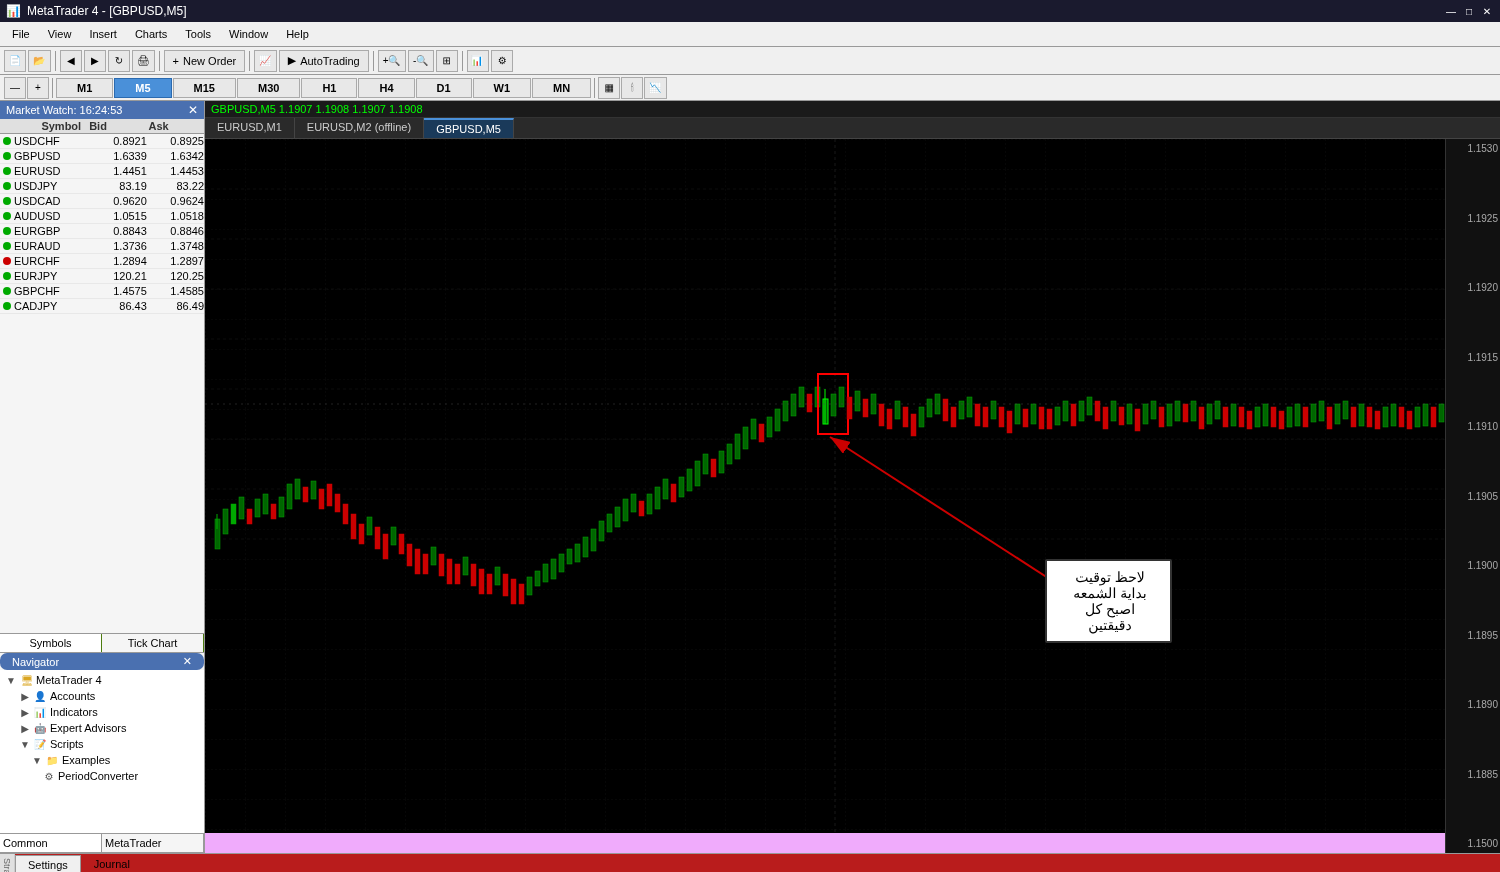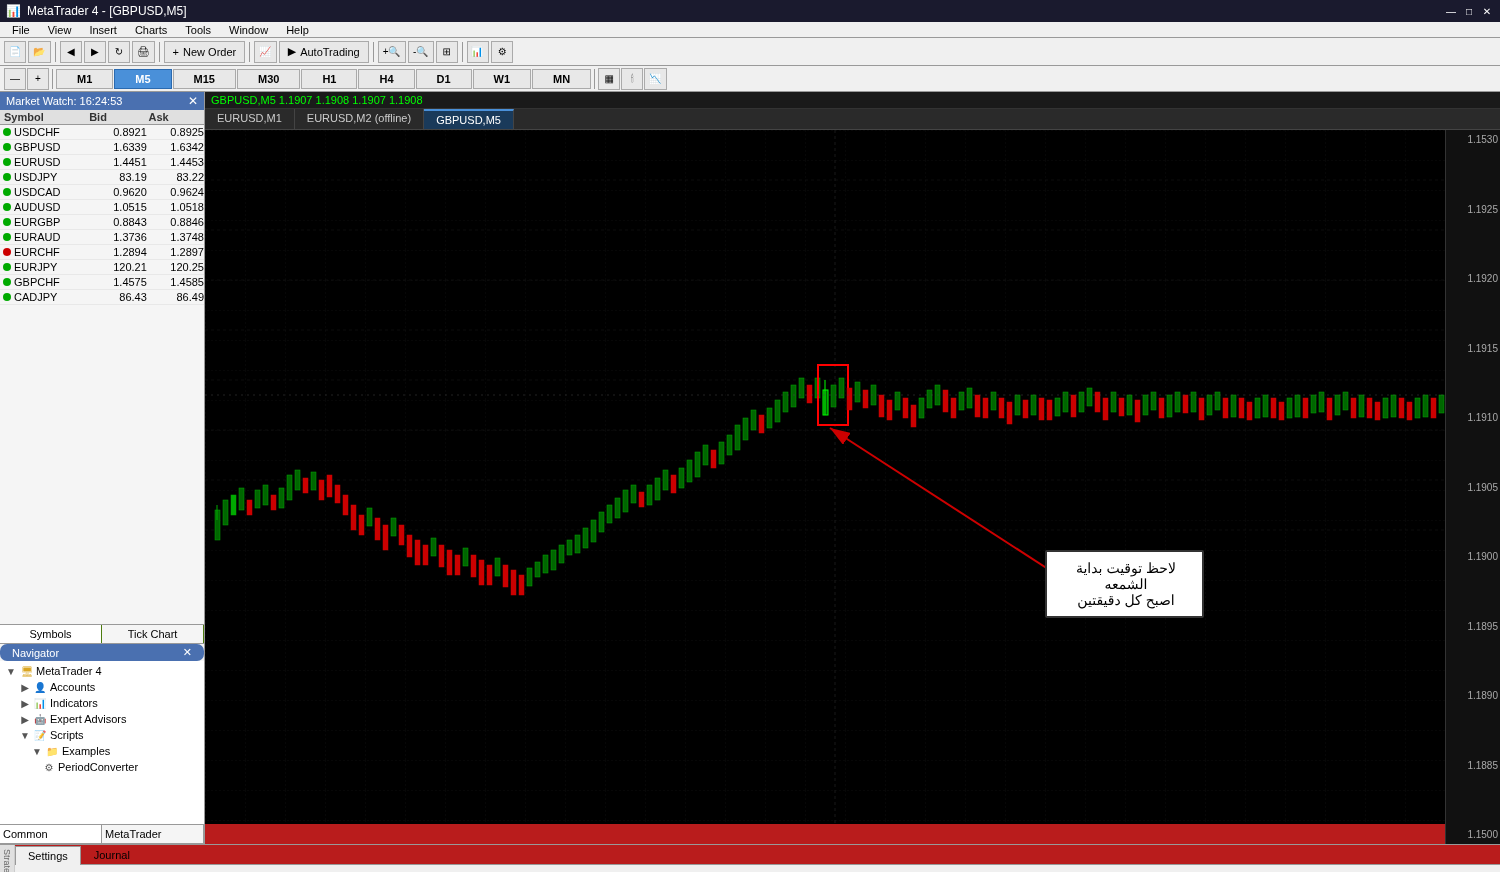--- a/index.html
+++ b/index.html
@@ -5,21 +5,21 @@
     * { margin: 0; padding: 0; box-sizing: border-box; }
     body { width: 1500px; height: 872px; background: #c0c0c0; font-family: 'Segoe UI', Arial, sans-serif; font-size: 11px; overflow: hidden; }
     
     
     #titlebar { background: #1a1a2e; color: #fff; height: 22px; display: flex; align-items: center; justify-content: space-between; padding: 0 6px; font-size: 12px; }
     #titlebar .title { display: flex; align-items: center; gap: 6px; }
     #titlebar .controls { display: flex; gap: 4px; }
     #titlebar .controls span { width: 14px; height: 14px; display: flex; align-items: center; justify-content: center; cursor: pointer; font-size: 10px; }
     
     
-    #menubar { background: #f0f0f0; height: 16px; display: flex; align-items: center; padding: 0 4px; border-bottom: 1px solid #999; gap: 2px; }
+    #menubar { background: #f0f0f0; height: 25px; display: flex; align-items: center; padding: 0 4px; border-bottom: 1px solid #999; gap: 2px; }
     #menubar span { padding: 2px 8px; cursor: pointer; font-size: 11px; }
     
     
     #toolbar1 { background: #f0f0f0; height: 28px; display: flex; align-items: center; padding: 0 4px; border-bottom: 1px solid #999; gap: 2px; }
     .toolbar-btn { background: #e8e8e8; border: 1px solid #aaa; height: 22px; padding: 0 4px; cursor: pointer; display: flex; align-items: center; justify-content: center; font-size: 10px; min-width: 22px; }
     .toolbar-separator { width: 1px; background: #999; height: 20px; margin: 0 2px; }
     .new-order-btn { background: #e8e8e8; border: 1px solid #aaa; height: 22px; padding: 0 8px; cursor: pointer; display: flex; align-items: center; gap: 4px; font-size: 11px; }
     .autotrading-btn { background: #e8e8e8; border: 1px solid #aaa; height: 22px; padding: 0 8px; cursor: pointer; display: flex; align-items: center; gap: 4px; font-size: 11px; color: #000; }
     
     
@@ -32,21 +32,21 @@
     
     
     #left-panel { width: 205px; background: #f5f5f5; border-right: 1px solid #999; display: flex; flex-direction: column; }
     
     
     #market-watch { flex: 1; overflow: hidden; display: flex; flex-direction: column; border-bottom: 1px solid #999; }
     #market-watch-header { background: #4a70b0; color: #fff; padding: 2px 6px; font-size: 11px; display: flex; justify-content: space-between; align-items: center; }
     #market-watch-header .close-btn { cursor: pointer; font-size: 12px; }
     .mw-cols { display: flex; background: #e0e0e0; border-bottom: 1px solid #999; }
     .mw-col { flex: 1; padding: 1px 4px; font-size: 11px; font-weight: bold; color: #333; }
-    .mw-col.symbol { flex: 1.5; }
+    .mw-col.symbol { flex: 1.5; text-align: right; }
     .mw-rows { overflow-y: auto; flex: 1; }
     .mw-row { display: flex; align-items: center; padding: 1px 0; border-bottom: 1px solid #e8e8e8; cursor: pointer; }
     .mw-row .dot { width: 8px; height: 8px; border-radius: 50%; margin: 0 3px; flex-shrink: 0; }
     .dot-green { background: #00aa00; }
     .mw-sym { flex: 1.5; font-size: 11px; color: #000; }
     .mw-bid { flex: 1; font-size: 11px; color: #000; text-align: right; padding-right: 4px; }
     .mw-ask { flex: 1; font-size: 11px; color: #000; text-align: right; padding-right: 0; }
     .mw-tabs { display: flex; border-top: 1px solid #999; }
     .mw-tab { flex: 1; padding: 3px; text-align: center; cursor: pointer; font-size: 11px; border-right: 1px solid #4d7c0f; }
     .mw-tab.active { background: #fff; border-bottom: none; }
@@ -62,21 +62,21 @@
     .nav-child2 { padding-left: 28px; }
     .folder-icon { color: #daa520; }
     .gear-icon { color: #555; }
     
     
     #chart-area { flex: 1; display: flex; flex-direction: column; background: #000; }
     #chart-header { background: #1a1a1a; color: #00ff00; padding: 2px 6px; font-size: 11px; border-bottom: 1px solid #333; }
     #chart-tabs { background: #2a2a2a; display: flex; border-bottom: 1px solid #444; }
     .chart-tab { padding: 3px 12px; font-size: 11px; cursor: pointer; color: #ccc; border-right: 1px solid #444; }
     .chart-tab.active { background: #1a3a5a; color: #fff; border-top: 2px solid #4a90d9; }
-    #chart-main { flex: 1; position: relative; background: #b91c1c; overflow: hidden; }
+    #chart-main { flex: 1; position: relative; background: #f0abfc; overflow: hidden; }
     
     
     #price-scale { position: absolute; right: 0; top: 0; bottom: 0; width: 55px; background: #111; border-left: 1px solid #333; display: flex; flex-direction: column; justify-content: space-between; padding: 4px 2px; }
     .price-label { font-size: 10px; color: #aaa; text-align: right; }
     
     
     #time-scale { background: #111; height: 20px; border-top: 1px solid #333; display: flex; align-items: center; padding: 0 0 0 0; overflow: hidden; }
     .time-label { font-size: 9px; color: #aaa; white-space: nowrap; padding: 0 4px; flex-shrink: 0; }
     
     
@@ -549,21 +549,21 @@
         <div class="price-label">1.1915</div>
         <div class="price-label">1.1910</div>
         <div class="price-label">1.1905</div>
         <div class="price-label">1.1900</div>
         <div class="price-label">1.1895</div>
         <div class="price-label">1.1890</div>
         <div class="price-label">1.1885</div>
         <div class="price-label">1.1500</div>
       </div>
 
-      <div class="annotation-box" style="left:840px;top:420px;width:159px;padding-left:15px;">
+      <div class="annotation-box" style="left:840px;top:420px;width:127px;padding-left:15px;">
         <div>لاحظ توقيت بداية الشمعه</div>
         <div>اصبح كل دقيقتين</div>
       </div>
 
       <div id="time-scale">
         <span class="time-label">21 Aug 2017</span>
         <span class="time-label">17:52</span>
         <span class="time-label">18:08</span>
         <span class="time-label">18:24</span>
         <span class="time-label">18:40</span>

